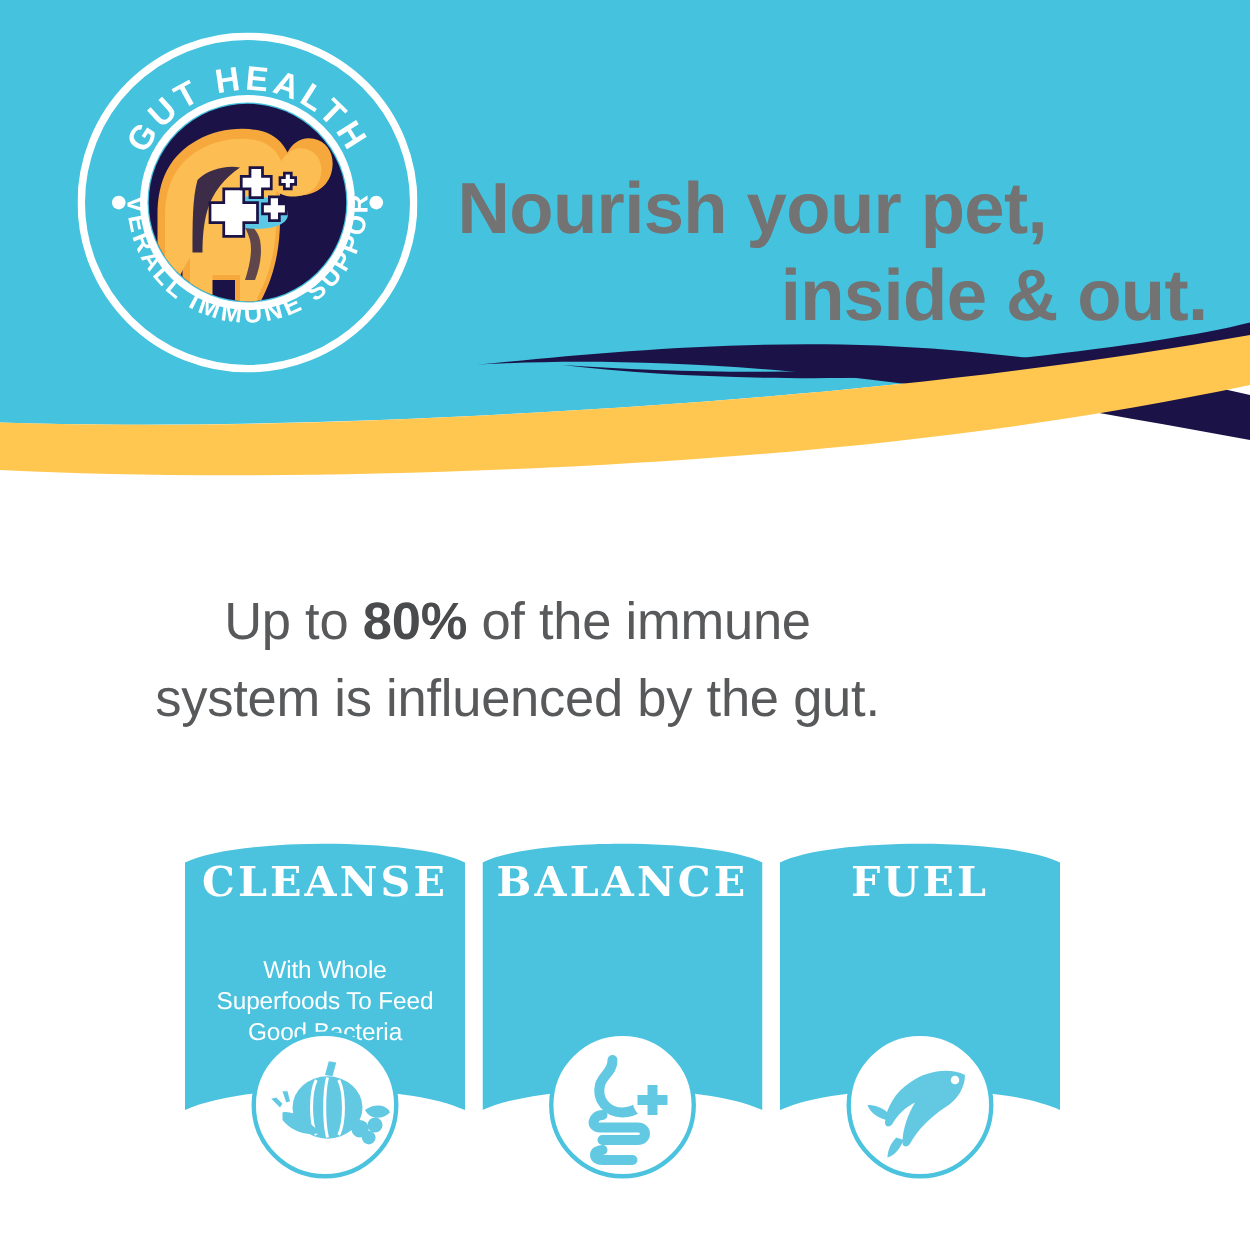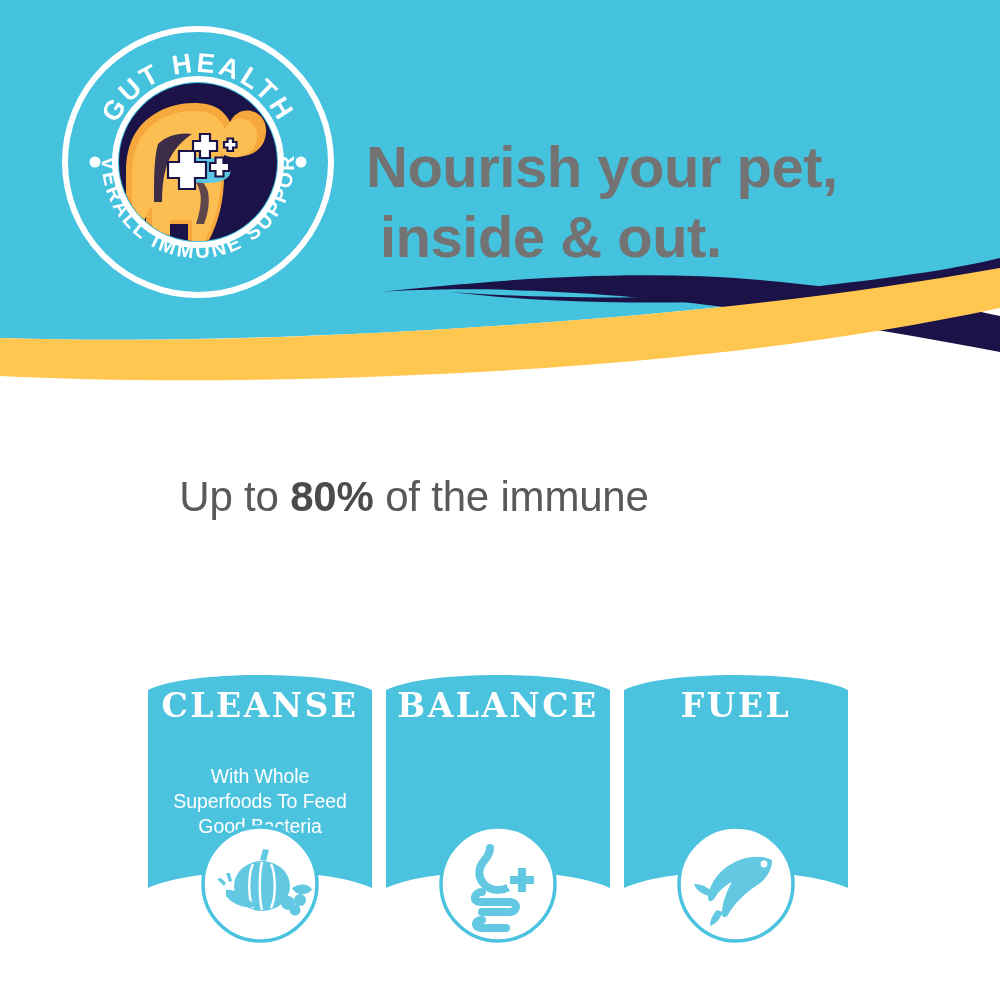--- a/index.html
+++ b/index.html
@@ -26,21 +26,21 @@
   
   #headline{
     position:absolute;left:366px;top:62px;width:600px;
     color:#737373;
     font-size:58px;
     font-weight:bold;
     line-height:70px;
     letter-spacing:-0.5px;
     white-space:pre-line;
   }
-  #headline .l2{display:block;padding-left:14px;}
+  #headline .l2{display:block;padding-left:14px;text-align:right;}
 
   
   #stat{
     position:absolute;left:0;top:466px;width:828px;
     text-align:center;
     color:#58595b;
     font-size:42px;
     line-height:62px;
     font-weight:normal;
     letter-spacing:-0.2px;
@@ -173,20 +173,21 @@
     <div id="headline">
       <span>Nourish your pet,</span>
       <span class="l2">inside &amp; out.</span>
     </div>
   </div>
 
   <div id="stat">
     <div>
       <span>Up to </span><b>80%</b><span> of the immune</span>
     </div>
+    <div>system is influenced by the gut.</div>
   </div>
 
   <div id="cards">
 
     <div class="card">
       <div class="card-shape">
         <svg width="224" height="250" viewBox="0 0 224 250">
           <path d="M0,24 C40,4 184,4 224,24 L224,222 C176,200 48,200 0,222 Z" fill="#4BC3DF"></path>
         </svg>
       </div>

